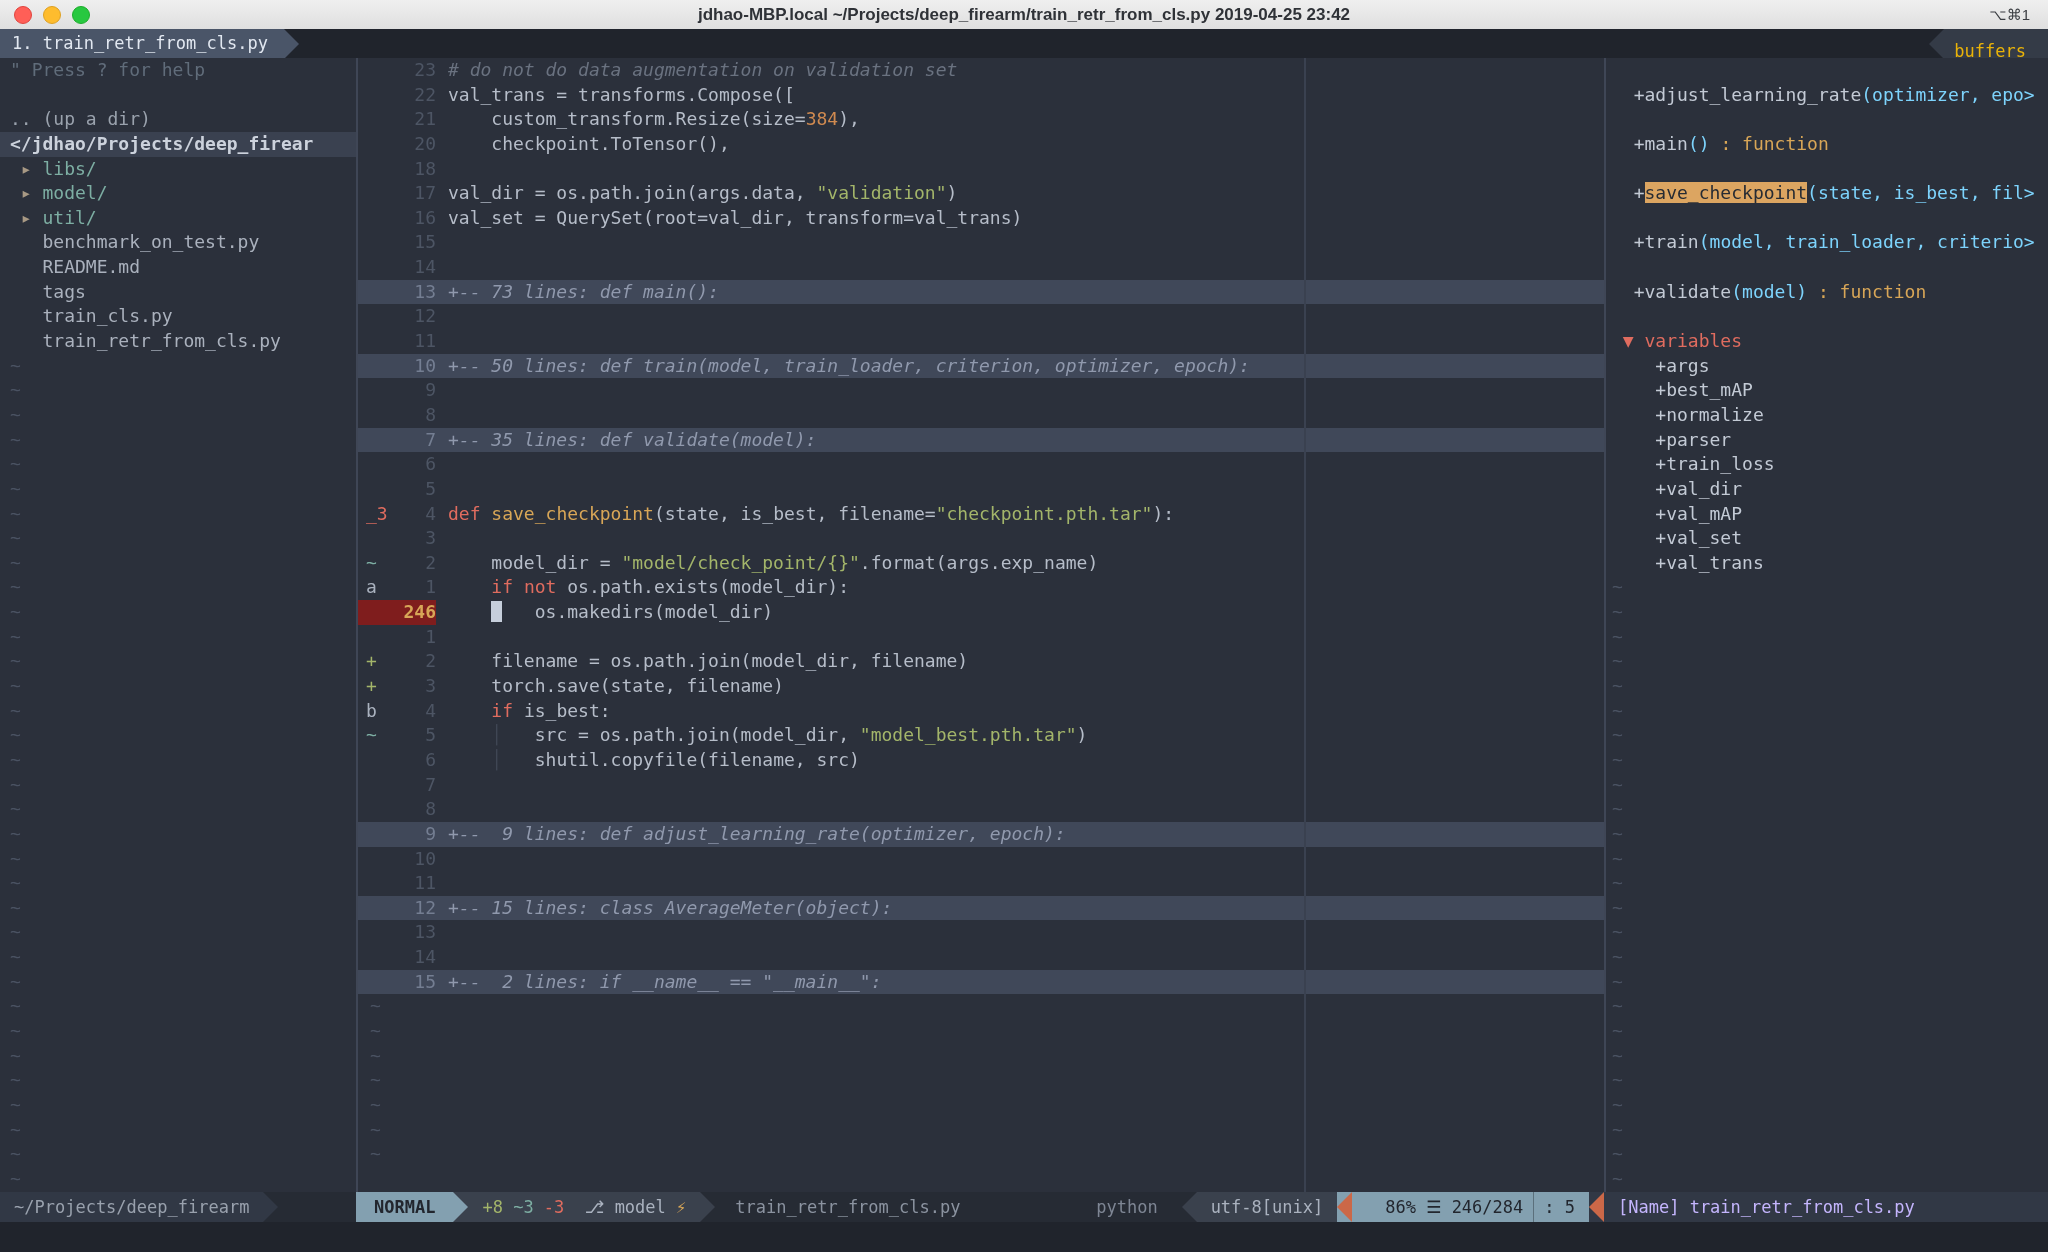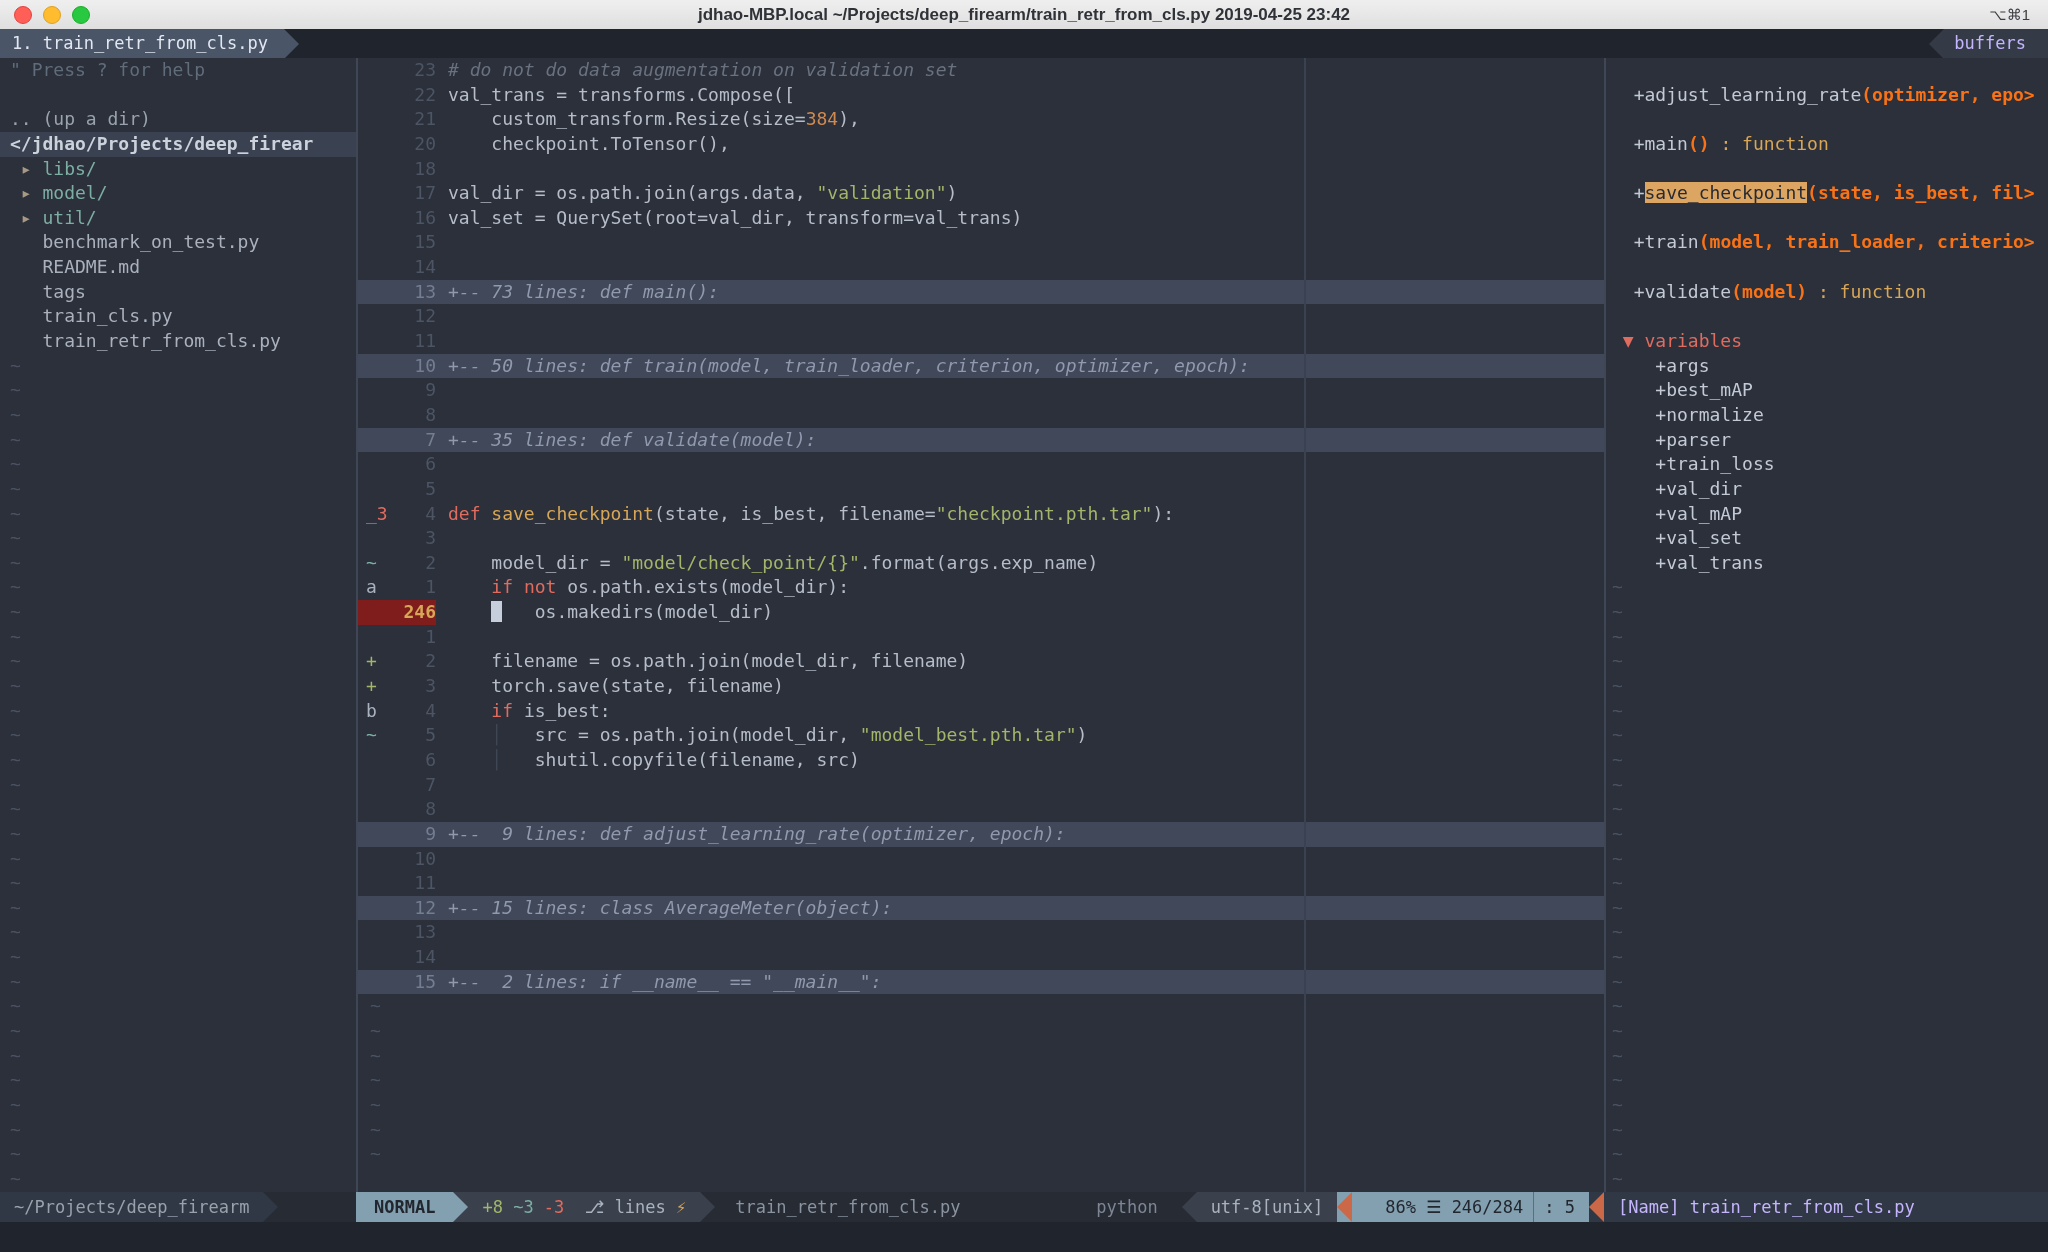--- a/index.html
+++ b/index.html
@@ -18,21 +18,21 @@
   .win-title{position:absolute;left:0;right:0;text-align:center;color:#2f3237;
              font-size:17px;font-weight:bold;pointer-events:none;}
   .menubar-right{margin-left:auto;margin-right:18px;color:#3a3d42;font-size:15px;}
 
   
   .tabline{position:absolute;top:29px;left:0;right:0;height:29px;background:#20242c;display:flex;}
   .tab{background:#4a5568;color:#e2e8f1;font-size:17px;line-height:29px;padding:0 16px 0 12px;}
   .arr-r{width:0;height:0;border-top:15px solid #20242c;border-bottom:15px solid #20242c;border-left:15px solid #4a5568;}
   .tabline-spacer{flex:1;}
   .arr-l-buf{width:0;height:0;border-top:15px solid #20242c;border-bottom:15px solid #20242c;border-right:15px solid #343b47;}
-  .buffers{background:#343b47;color:#c4b5fd;font-size:17px;line-height:29px;padding:0 22px 0 10px;}
+  .buffers{background:#343b47;color:#eab308;font-size:17px;line-height:29px;padding:8px 22px 0 10px;}
 
   
   .workspace{position:absolute;top:58px;left:0;height:1134px;width:2048px;background:#2b303b;}
   .pane{position:absolute;top:0;bottom:0;overflow:hidden;background:#2b303b;}
   .pane.nerdtree{left:0;width:356px;}
   .pane.editor{left:356px;width:1248px;border-left:2px solid #3f4656;}
   .pane.tagbar{left:1604px;width:444px;border-left:2px solid #3f4656;}
 
   .row{height:24.65px;line-height:24.65px;font-size:18px;white-space:pre;overflow:hidden;color:#b6bdc9;}
   .pane.nerdtree .row{padding-left:10px;}
@@ -61,21 +61,21 @@
   .tk.cursor{background:#c6cedb;color:#2b303b;}
   .tk.foldtxt{color:#9099ad;font-style:italic;}
   .tk.help{color:#606c7a;}
   .tk.updir{color:#9aa2ad;}
   .tk.root{color:#ccd2dc;font-weight:bold;}
   .row.rootline{background:#3a4150;}
   .tk.arrow{color:#a89984;}
   .tk.dir{color:#7daea3;}
   .tk.file{color:#aab1bd;}
   .tk.tag{color:#c3cad5;}
-  .tk.sig{color:#f97316;font-weight:bold;}
+  .tk.sig{color:#7dd3fc;}
   .tk.kindfn{color:#d8a657;}
   .tk.taghl{background:#dca561;color:#262b33;}
   .tk.hdr{color:#e06c5f;}
   .sign.sgn-del{color:#e06c5f;}
   .sign.sgn-mod{color:#7daea3;}
   .sign.sgn-add{color:#a3b56a;}
   .sign.sgn-mark{color:#aab2bf;}
 
   .colorcolumn{position:absolute;left:946px;top:0;bottom:0;width:2px;background:#3a4150;}
 
@@ -286,21 +286,21 @@
     </div>
   </div>
 
   <div class="statusline">
     <div class="sl-left-pane">
       <div class="sl-seg sl-path">~/Projects/deep_firearm</div>
       <div class="sl-arrow a-path"></div>
     </div>
     <div class="sl-seg sl-mode">NORMAL</div>
     <div class="sl-arrow a-mode"></div>
-    <div class="sl-seg sl-git"><span><span class="tk g-add">+8</span><span class="tk g-mod"> ~3</span><span class="tk g-del"> -3</span><span class="tk g-branch">  ⎇ lines</span><span class="tk g-bolt"> ⚡</span></span></div>
+    <div class="sl-seg sl-git"><span><span class="tk g-add">+8</span><span class="tk g-mod"> ~3</span><span class="tk g-del"> -3</span><span class="tk g-branch">  ⎇ model</span><span class="tk g-bolt"> ⚡</span></span></div>
     <div class="sl-arrow a-git"></div>
     <div class="sl-seg sl-file">train_retr_from_cls.py</div>
     <div class="sl-spacer"></div>
     <div class="sl-seg sl-ft">python</div>
     <div class="sl-arrow a-enc"></div>
     <div class="sl-seg sl-enc">utf-8[unix]</div>
     <div class="sl-arrow a-warn1"></div>
     <div class="sl-seg sl-pos">
       <span>86% ☰ 246/284</span>
       <span class="divider"></span>

